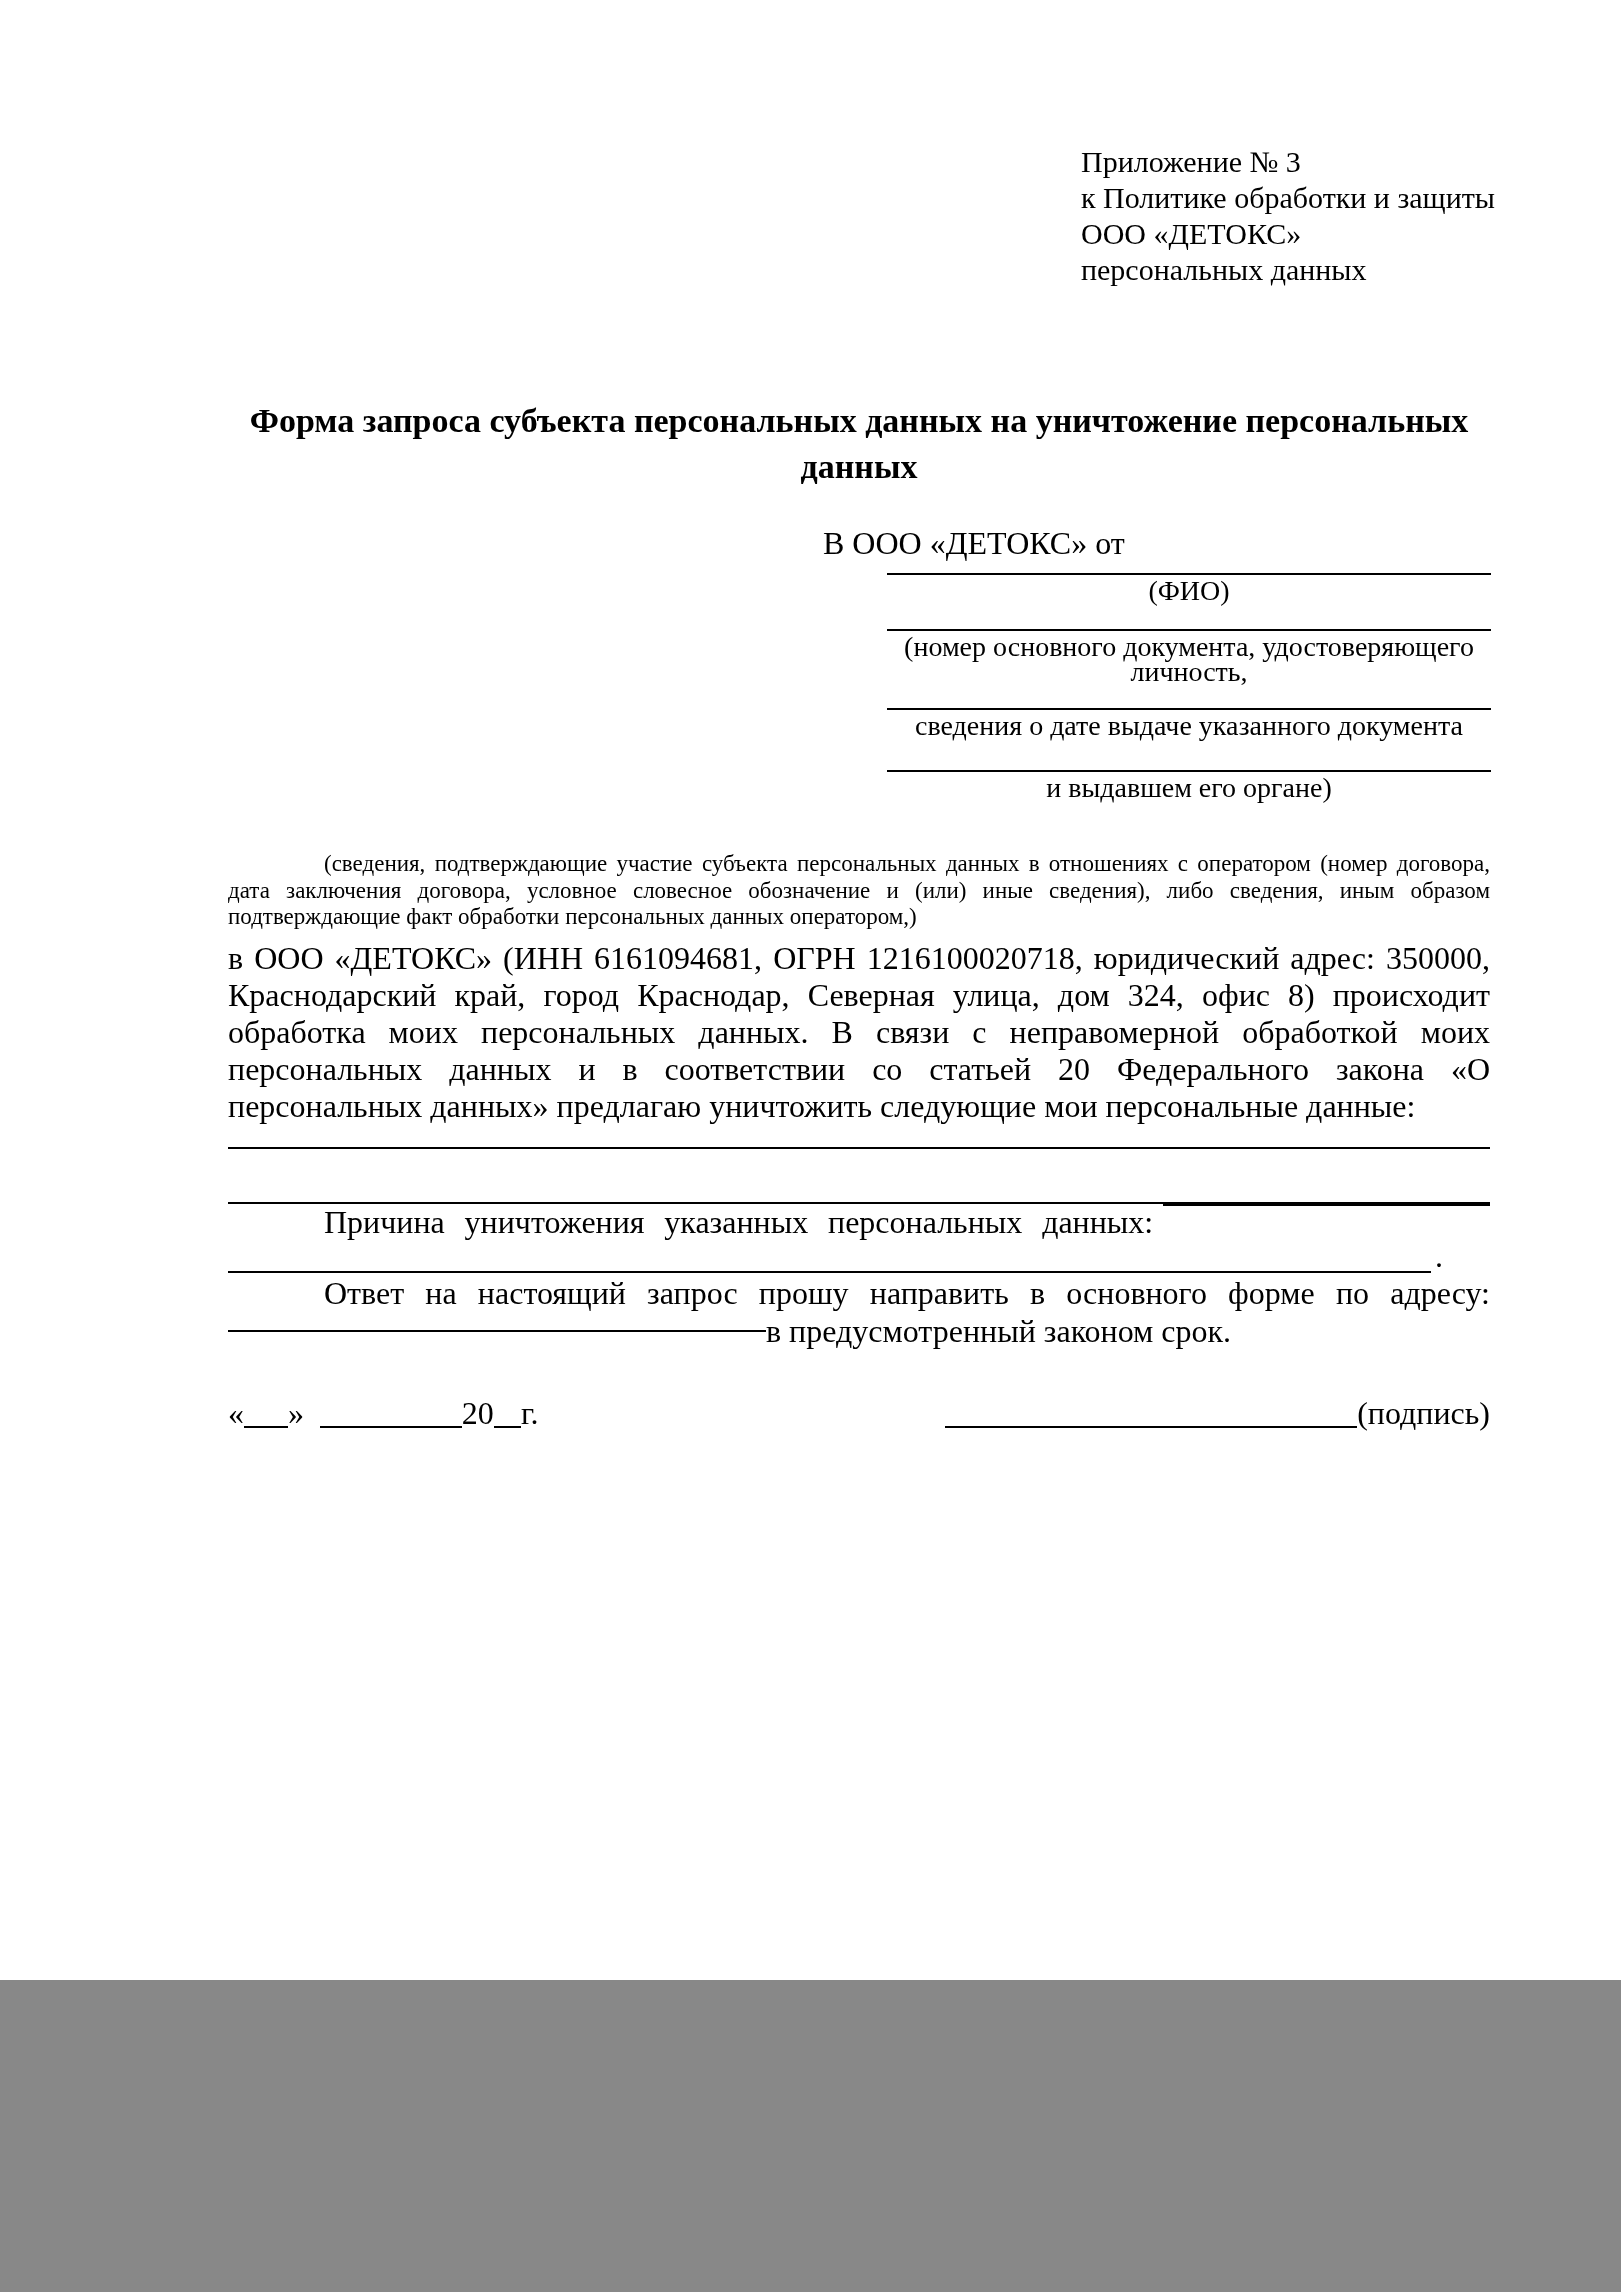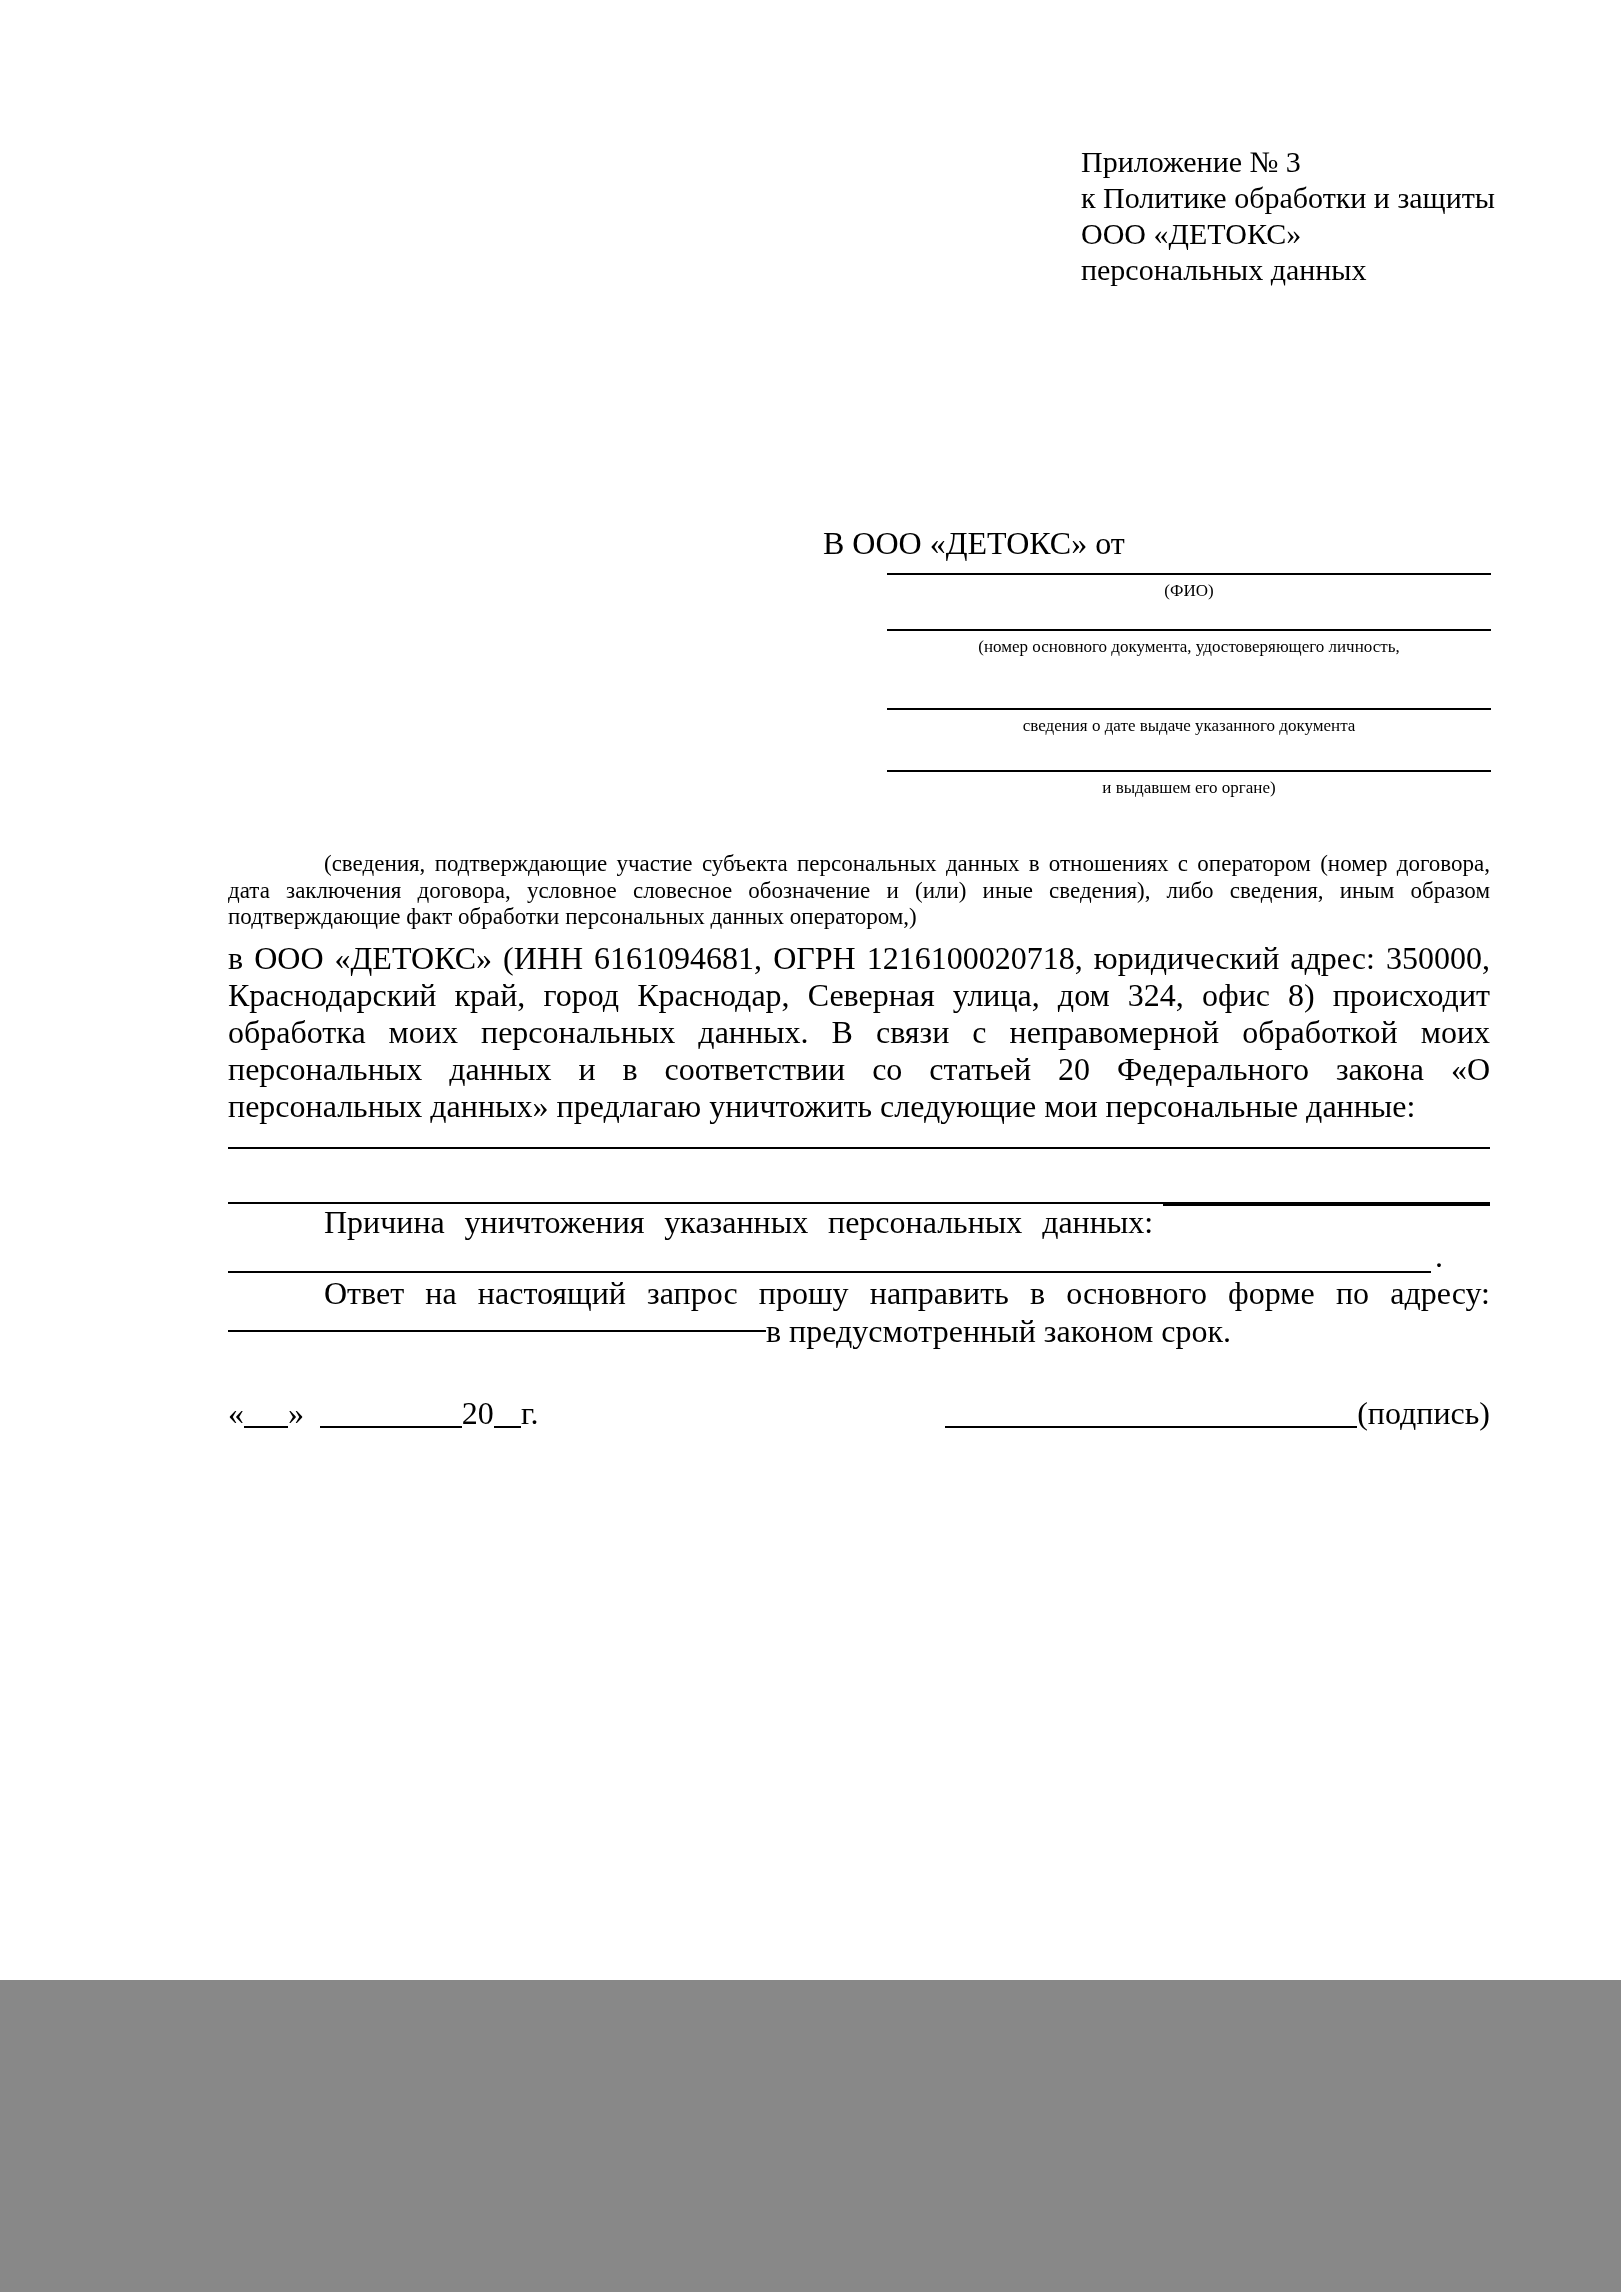--- a/index.html
+++ b/index.html
@@ -44,21 +44,21 @@
     top: 525px;
     font-size: 32px;
     white-space: nowrap;
   }
   .field {
     position: absolute;
     left: 887px;
     width: 604px;
     border-top: 2.9px solid #000;
     text-align: center;
-    font-size: 17px;
+    font-size: 28px;
     line-height: 25.5px;
     padding-top: 2.9px;
   }
   .field-1 { top: 573px; }
   .field-2 { top: 629px; }
   .field-3 { top: 708px; }
   .field-4 { top: 770px; }
 
   
   .body-col {
@@ -158,20 +158,21 @@
 
 <div class="page">
 
   <div class="appendix">
     <div>Приложение № 3</div>
     <div>к Политике обработки и защиты</div>
     <div>ООО «ДЕТОКС»</div>
     <div>персональных данных</div>
   </div>
 
+  <div class="doc-title">Форма запроса субъекта персональных данных на уничтожение персональных данных</div>
 
   <div class="recipient-to">В ООО «ДЕТОКС» от</div>
 
   <div class="field field-1">
     <span>(ФИО)</span>
   </div>
   <div class="field field-2">
     <span>(номер основного документа, удостоверяющего личность,</span>
   </div>
   <div class="field field-3">

